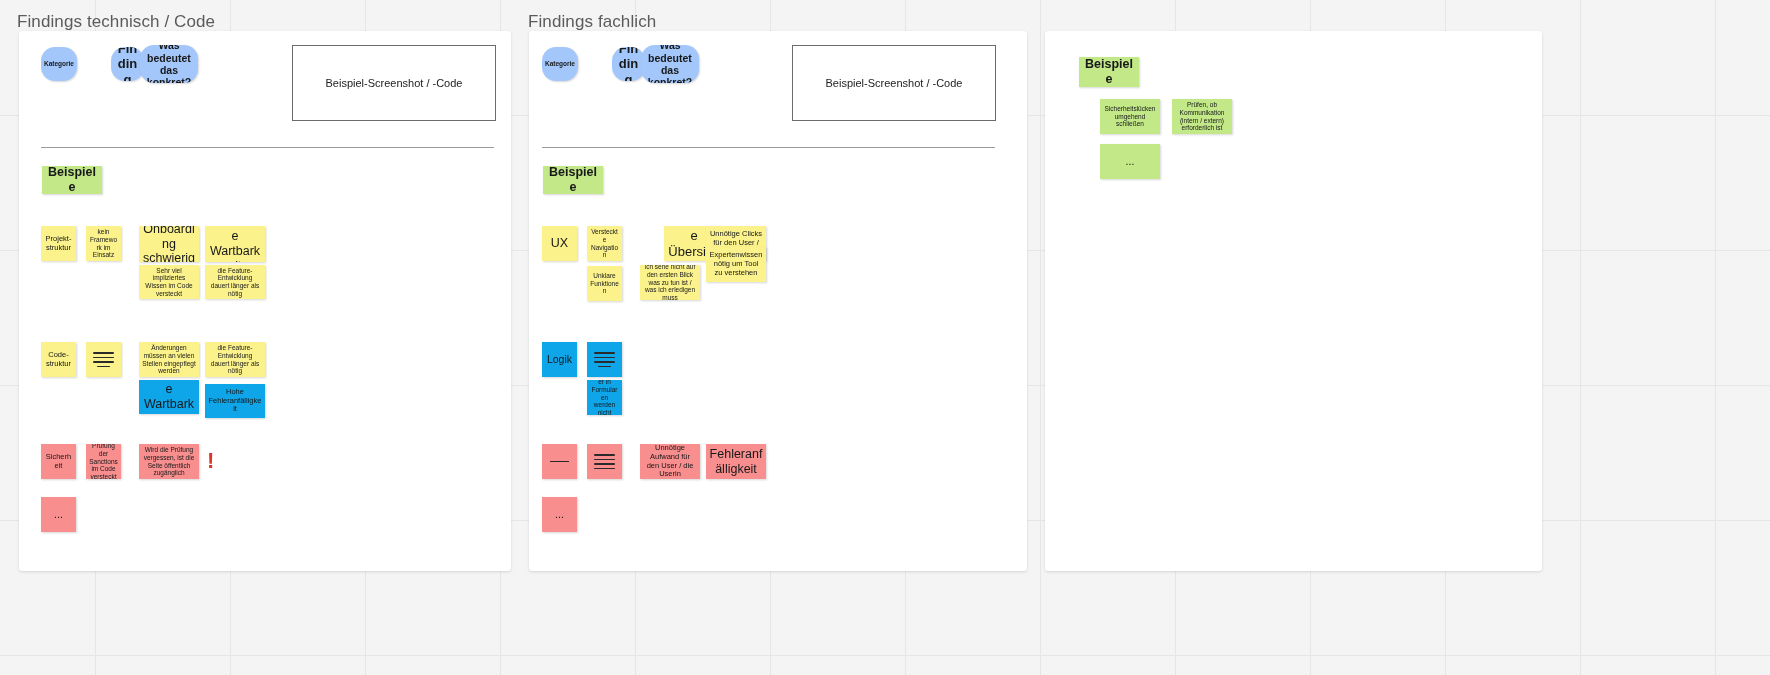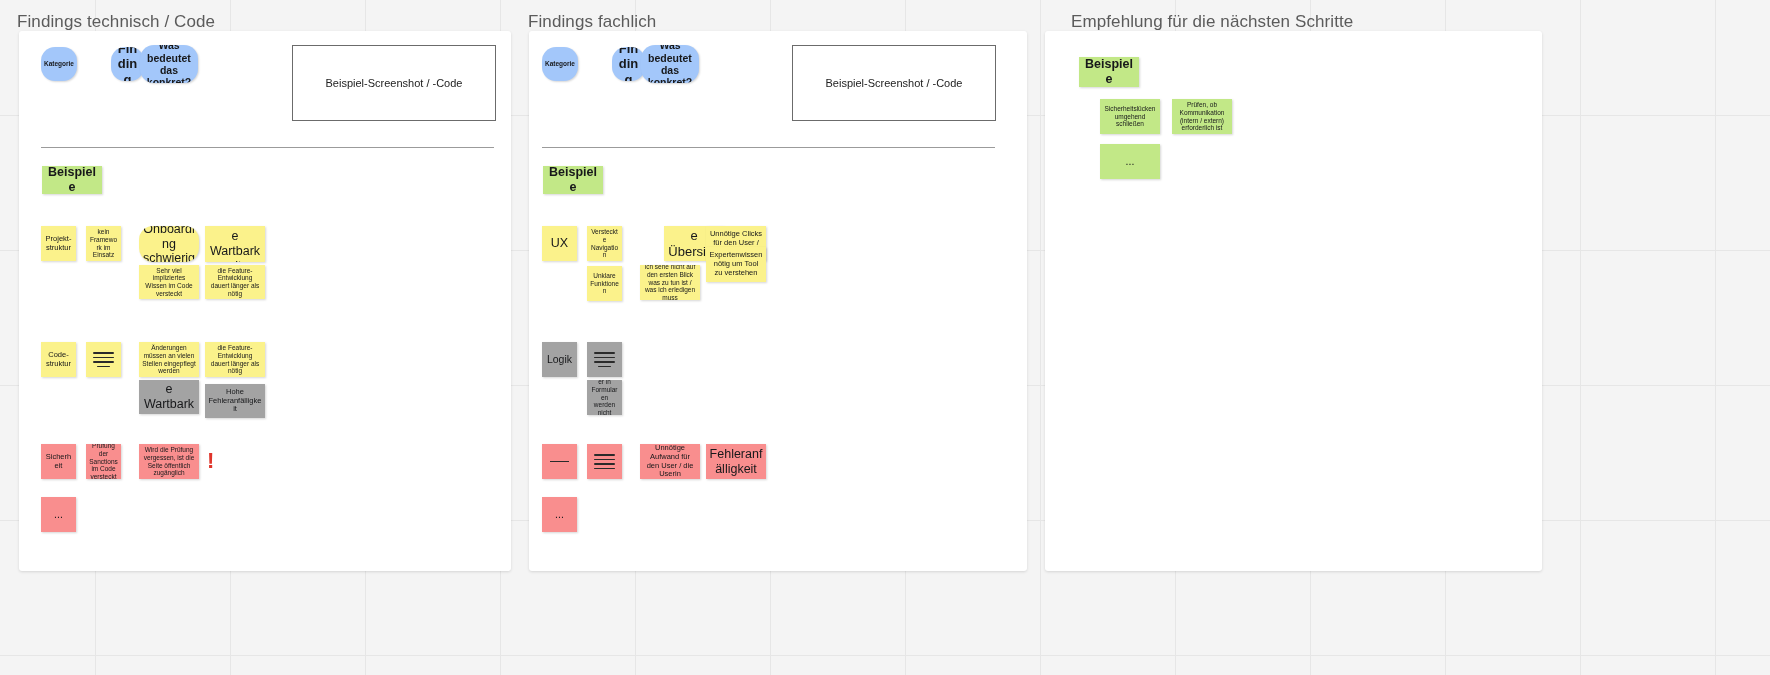--- a/index.html
+++ b/index.html
@@ -44,21 +44,21 @@
     text-align:center;
     color:#17181a;
     box-shadow:1px 1px 2px rgba(0,0,0,.16);
     padding:3px;
     line-height:1.18;
     overflow:hidden;
     word-break:break-word;
   }
   .blue{background:#a3c7fa;border-radius:14px;}
   .yellow{background:#fbf28b;}
-  .yellow2{background:#a3a3a3;}
+  .yellow2{background:#0ea5e9;}
   .red{background:#f98e8e;}
   .green{background:#c2e887;}
 
   .b  {font-weight:bold;}
   .t7 {font-size:6.5px;}
   .t8 {font-size:7.5px;}
   .t9 {font-size:13px;margin-left:24px;}
   .t11{font-size:10.5px;}
   .t13{font-size:12.5px;}
 
@@ -107,21 +107,21 @@
   <div class="note blue t9 b" style="left:87px;top:47px;width:33px;height:34px;">Finding</div>
   <div class="note blue t11 b" style="left:140px;top:45px;width:58px;height:38px;">Was bedeutet das konkret?</div>
   <div class="screenbox" style="left:292px;top:45px;width:202px;height:74px;">Beispiel-Screenshot / -Code</div>
 
   <div class="divider" style="left:41px;top:147px;width:453px;"></div>
 
   <div class="note green t13 b" style="left:42px;top:166px;width:60px;height:28px;">Beispiele</div>
 
   <div class="note yellow t8" style="left:41px;top:226px;width:35px;height:35px;">Projekt-struktur</div>
   <div class="note yellow t7" style="left:86px;top:226px;width:35px;height:35px;">kein Framework im Einsatz</div>
-  <div class="note yellow t13" style="left:139px;top:226px;width:60px;height:36px;border-radius:14px;">Onboarding schwierig</div>
+  <div class="note yellow t13" style="left:139px;top:226px;width:60px;height:36px;">Onboarding schwierig</div>
   <div class="note yellow t13" style="left:205px;top:226px;width:60px;height:36px;">Schlechte Wartbarkeit</div>
   <div class="note yellow t7" style="left:139px;top:265px;width:60px;height:34px;">Sehr viel impliziertes Wissen im Code versteckt</div>
   <div class="note yellow t7" style="left:205px;top:265px;width:60px;height:34px;">die Feature-Entwicklung dauert länger als nötig</div>
 
   <div class="note yellow t8" style="left:41px;top:342px;width:35px;height:35px;">Code-struktur</div>
   <div class="lines yellow" style="left:86px;top:342px;width:35px;height:35px;">
     <i style="width:21px"></i>
       <i style="width:21px"></i>
       <i style="width:21px"></i>
       <i style="width:13px"></i>
@@ -174,21 +174,20 @@
     <i style="width:21px"></i>
       <i style="width:21px"></i>
       <i style="width:21px"></i>
       <i style="width:21px"></i>
   </div>
   <div class="note red t8" style="left:640px;top:444px;width:60px;height:35px;">Unnötige Aufwand für den User / die Userin</div>
   <div class="note red t13" style="left:706px;top:444px;width:60px;height:35px;">Fehleranfälligkeit</div>
 
   <div class="note red t11" style="left:542px;top:497px;width:35px;height:35px;">...</div>
 
-  <div class="frame-title" style="left:1071px;top:12px;">Empfehlung für die nächsten Schritte</div>
   <div class="frame" style="left:1045px;top:31px;width:497px;height:540px;"></div>
 
   <div class="note green t13 b" style="left:1079px;top:57px;width:60px;height:30px;">Beispiele</div>
   <div class="note green t7" style="left:1100px;top:99px;width:60px;height:35px;">Sicherheitslücken umgehend schließen</div>
   <div class="note green t7" style="left:1172px;top:99px;width:60px;height:35px;">Prüfen, ob Kommunikation (intern / extern) erforderlich ist</div>
   <div class="note green t11" style="left:1100px;top:144px;width:60px;height:35px;">...</div>
 
 </div>
 
 </body></html>

